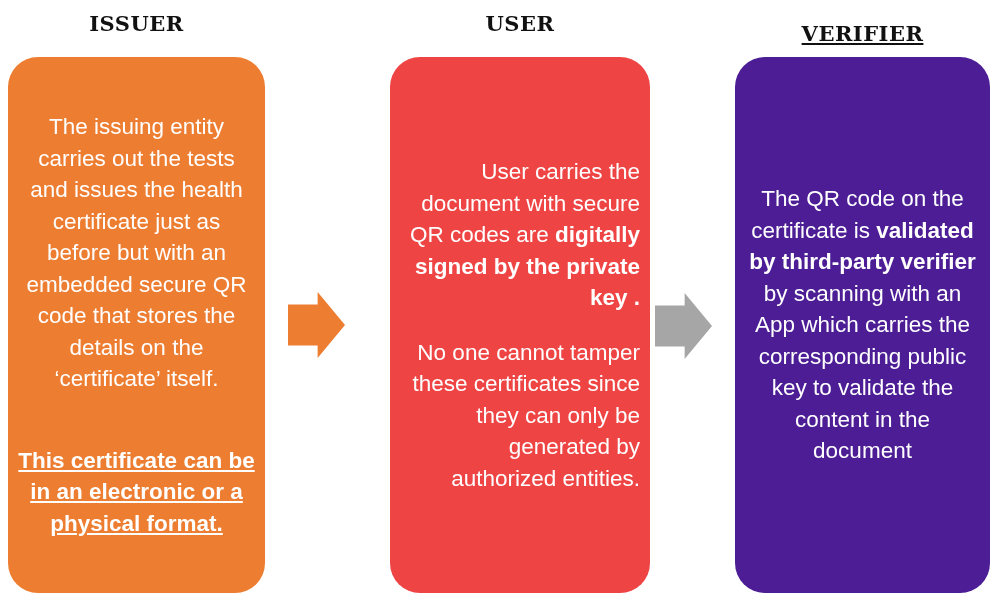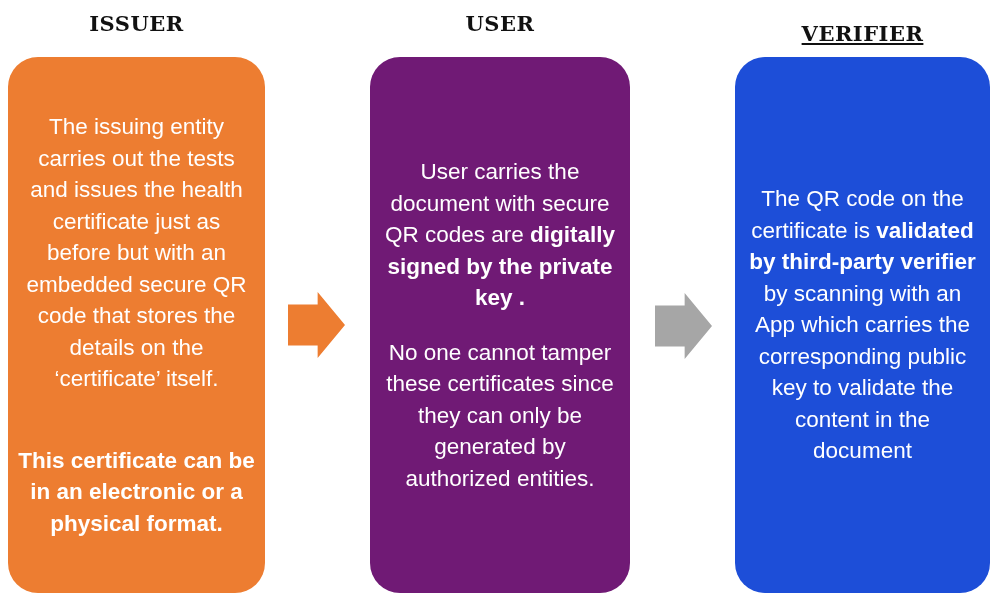--- a/index.html
+++ b/index.html
@@ -14,21 +14,21 @@
     background: #ffffff;
     font-family: "Liberation Sans", sans-serif;
     overflow: hidden;
   }
   .column {
     position: absolute;
     top: 0;
     height: 608px;
   }
   .col-issuer   { left: 8px;   width: 257px; }
-  .col-user     { left: 370px; width: 260px; border-radius: 26px; }
+  .col-user     { left: 390px; width: 260px; border-radius: 26px; }
   .col-verifier { left: 735px; width: 255px; }
 
   .heading {
     position: absolute;
     top: 11px;
     left: 0;
     width: 100%;
     text-align: center;
     font-family: "DejaVu Serif", serif;
     font-weight: 700;
@@ -52,21 +52,21 @@
     justify-content: center;
     color: #ffffff;
     font-size: 22.5px;
     line-height: 1.4;
     text-align: center;
   }
   .box p {
     margin: 0;
   }
   .box p + p { margin-top: 23px; }
-  .col-issuer .box p + p { margin-top: 50px; }
+  .col-issuer .box p + p { margin-top: 50px; text-decoration: underline; }
   .box .b { font-weight: 700; }
 
   .arrow {
     position: absolute;
     width: 57px;
     height: 66px;
     clip-path: polygon(0% 19%, 52% 19%, 52% 0%, 100% 50%, 52% 100%, 52% 81%, 0% 81%);
   }
   .arrow-1 { left: 288px; top: 292px; }
   .arrow-2 { left: 655px; top: 293px; }
@@ -81,28 +81,28 @@
     <div class="box" style="background-color: rgb(237, 125, 49);">
         <p><span>The issuing entity carries out the tests and issues the health certificate just as before but with an embedded secure QR code that stores the details on the ‘certificate’ itself.</span></p>
         <p><span class="b">This certificate can be in an electronic or a physical format.</span></p>
       </div>
   </div>
 
   <div class="arrow arrow-1" style="background-color: rgb(237, 125, 49);"></div>
 
   <div class="column col-user">
     <div class="heading">USER</div>
-    <div class="box" style="background-color: #701a75;">
+    <div class="box" style="background-color: #ef4444; text-align: right;">
         <p><span>User carries the document with secure QR codes are </span><span class="b">digitally signed by the private key .</span></p>
         <p><span>No one cannot tamper these certificates since they can only be generated by authorized entities.</span></p>
       </div>
   </div>
 
   <div class="arrow arrow-2" style="background-color: rgb(166, 166, 166);"></div>
 
   <div class="column col-verifier">
     <div class="heading">VERIFIER</div>
-    <div class="box" style="background-color: #1d4ed8;">
+    <div class="box" style="background-color: #4c1d95;">
         <p><span>The QR code on the certificate is </span><span class="b">validated by third-party verifier</span><span> by scanning with an App which carries the corresponding public key to validate the content in the document</span></p>
       </div>
   </div>
 
 </div>
 
 </body></html>

